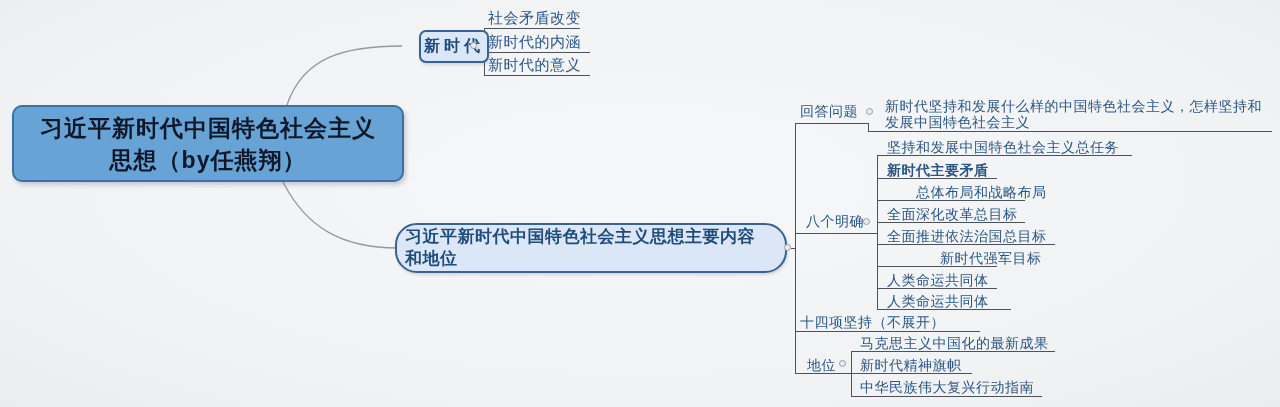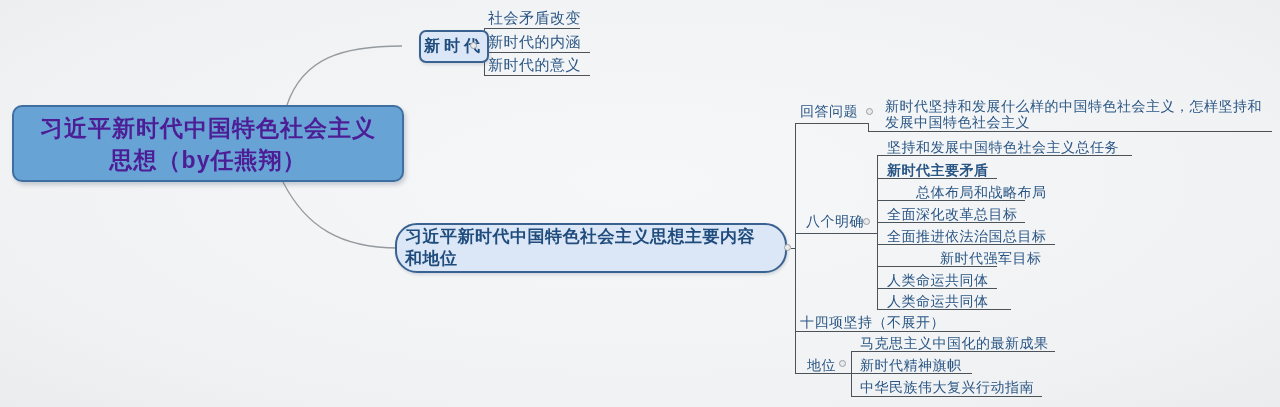--- a/index.html
+++ b/index.html
@@ -6,21 +6,21 @@
   body{font-family:"Liberation Sans","DejaVu Sans",sans-serif;}
   #canvas{
     position:relative;width:1280px;height:407px;overflow:hidden;
     background:radial-gradient(ellipse at 50% 45%, #f6f7f8 0%, #f1f2f3 70%, #ebecee 100%);
   }
   #curves{position:absolute;left:0;top:0;z-index:0;}
   .box{position:absolute;box-sizing:border-box;display:flex;flex-direction:column;
        align-items:center;justify-content:center;text-align:center;z-index:2;}
   .root-box{
     background:#68a3d6;border:2px solid #3f6fa0;border-radius:10px;
-    color:#4c1d95;font-size:23px;font-weight:bold;line-height:32px;letter-spacing:1px;
+    color:#0f172a;font-size:23px;font-weight:bold;line-height:32px;letter-spacing:1px;
     box-shadow:2px 3px 4px rgba(60,80,110,.25);
   }
   .sub-box{
     background:#dbe7f6;border:2px solid #3a6290;border-radius:7px;
     color:#1f4c7c;box-shadow:1px 2px 3px rgba(60,80,110,.18);
   }
   .topic-box{font-size:16px;letter-spacing:4px;font-weight:bold;margin-left:16px;}
   .main-box{font-size:17px;line-height:22px;align-items:flex-start;text-align:left;
             padding:2px 8px;font-weight:bold;letter-spacing:0.5px;}
   .hl{position:absolute;height:1px;background:#4b5258;z-index:1;}

